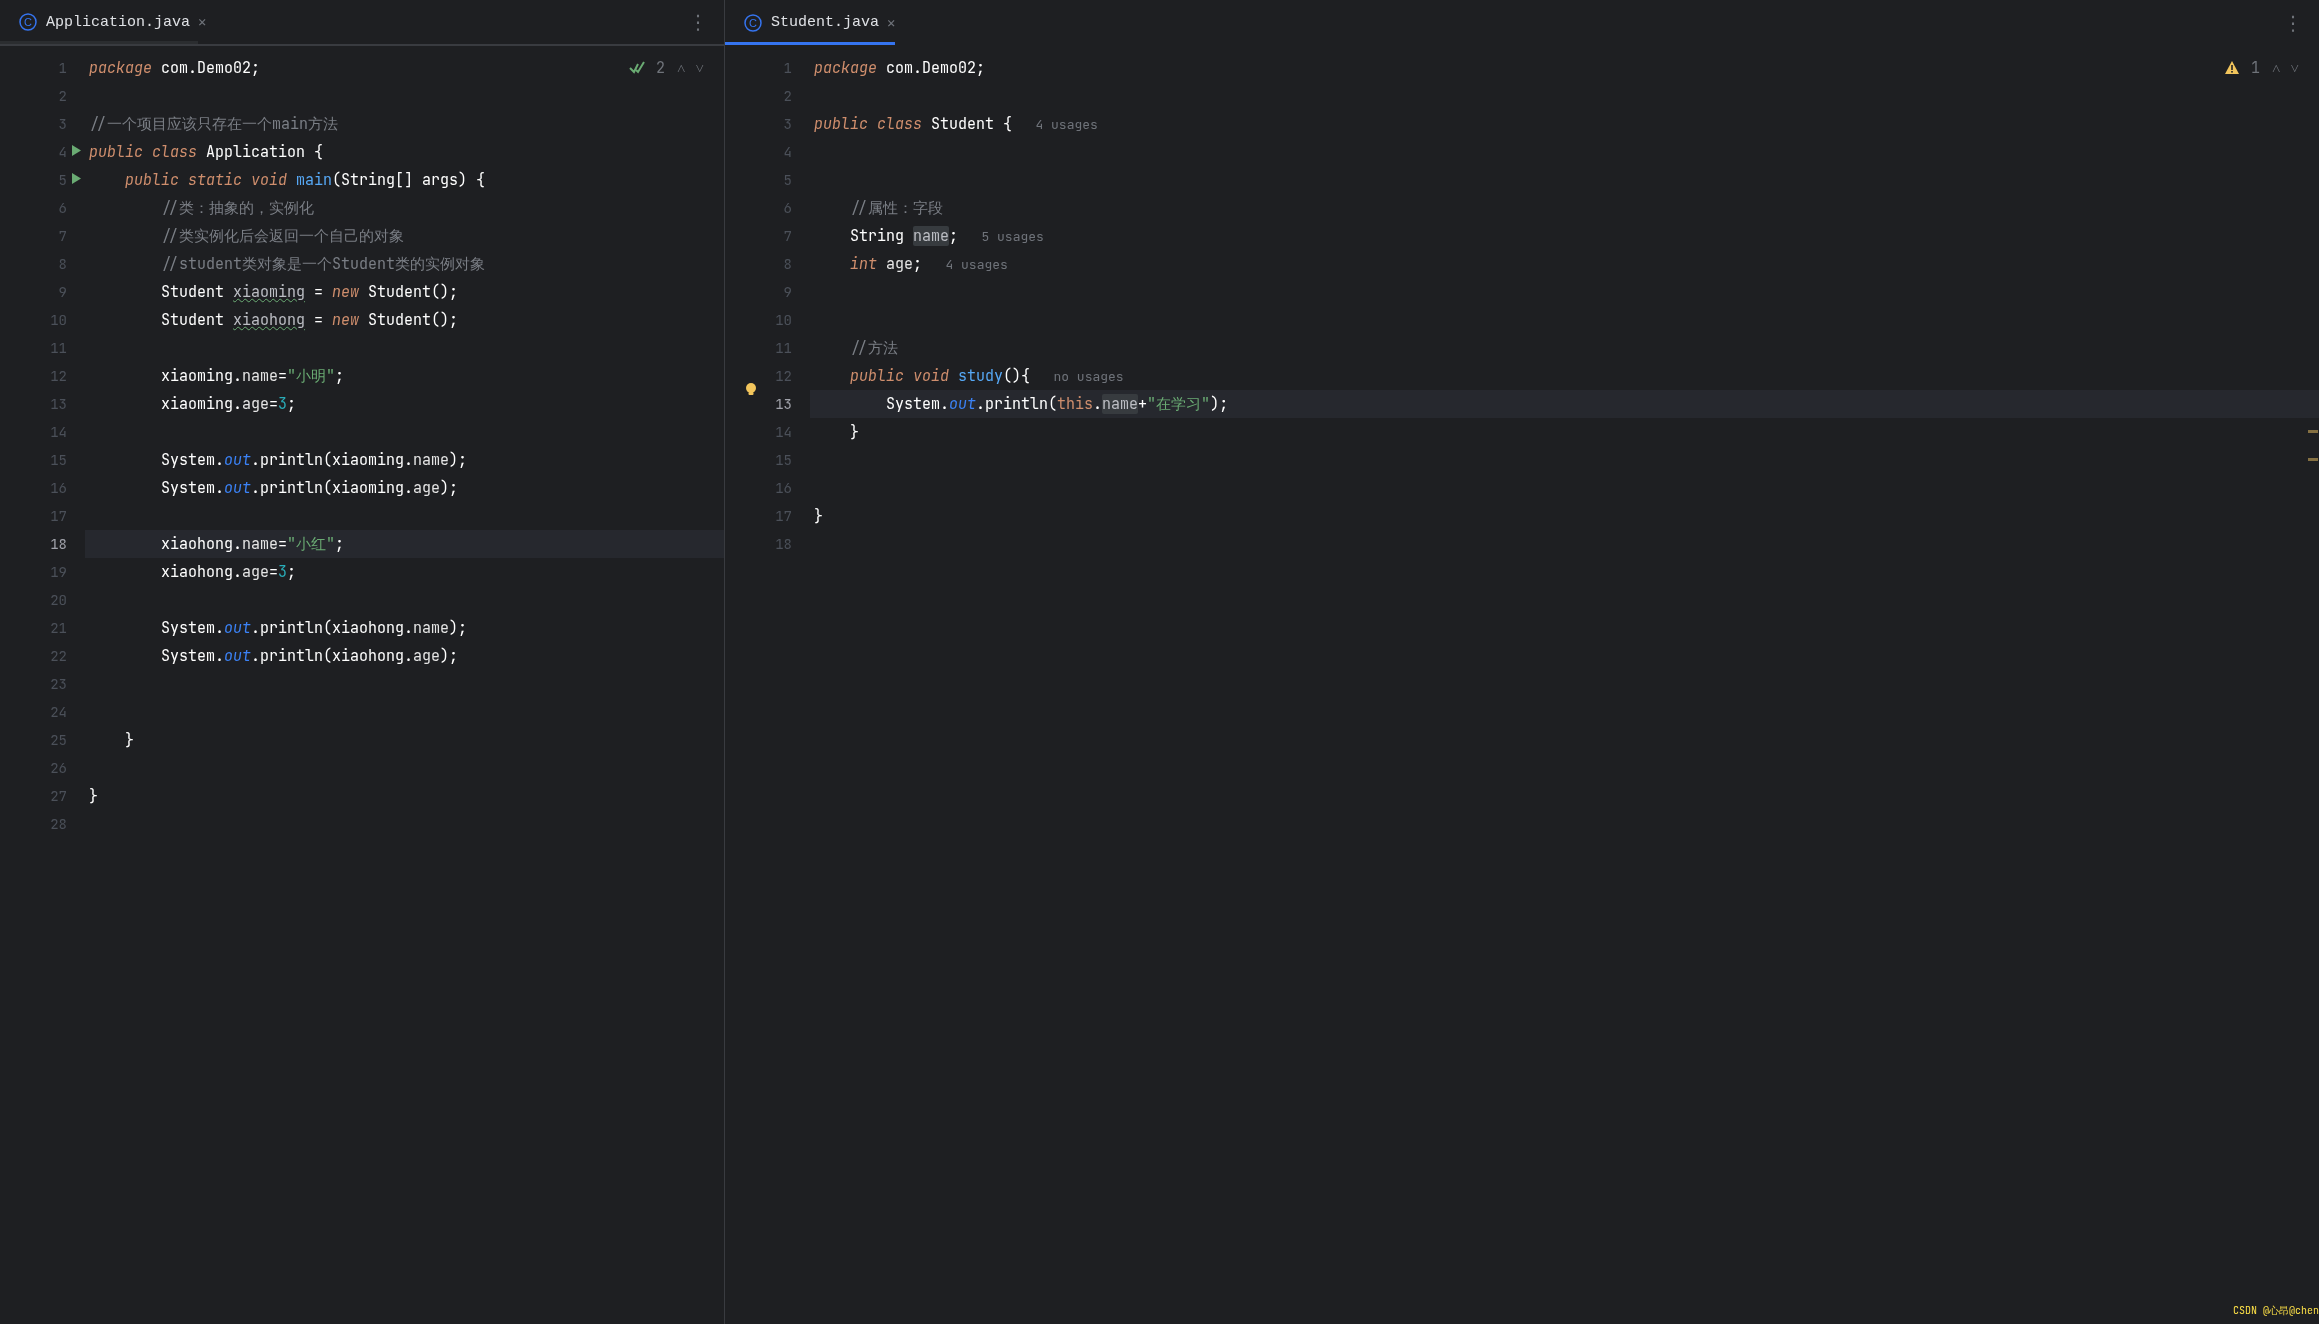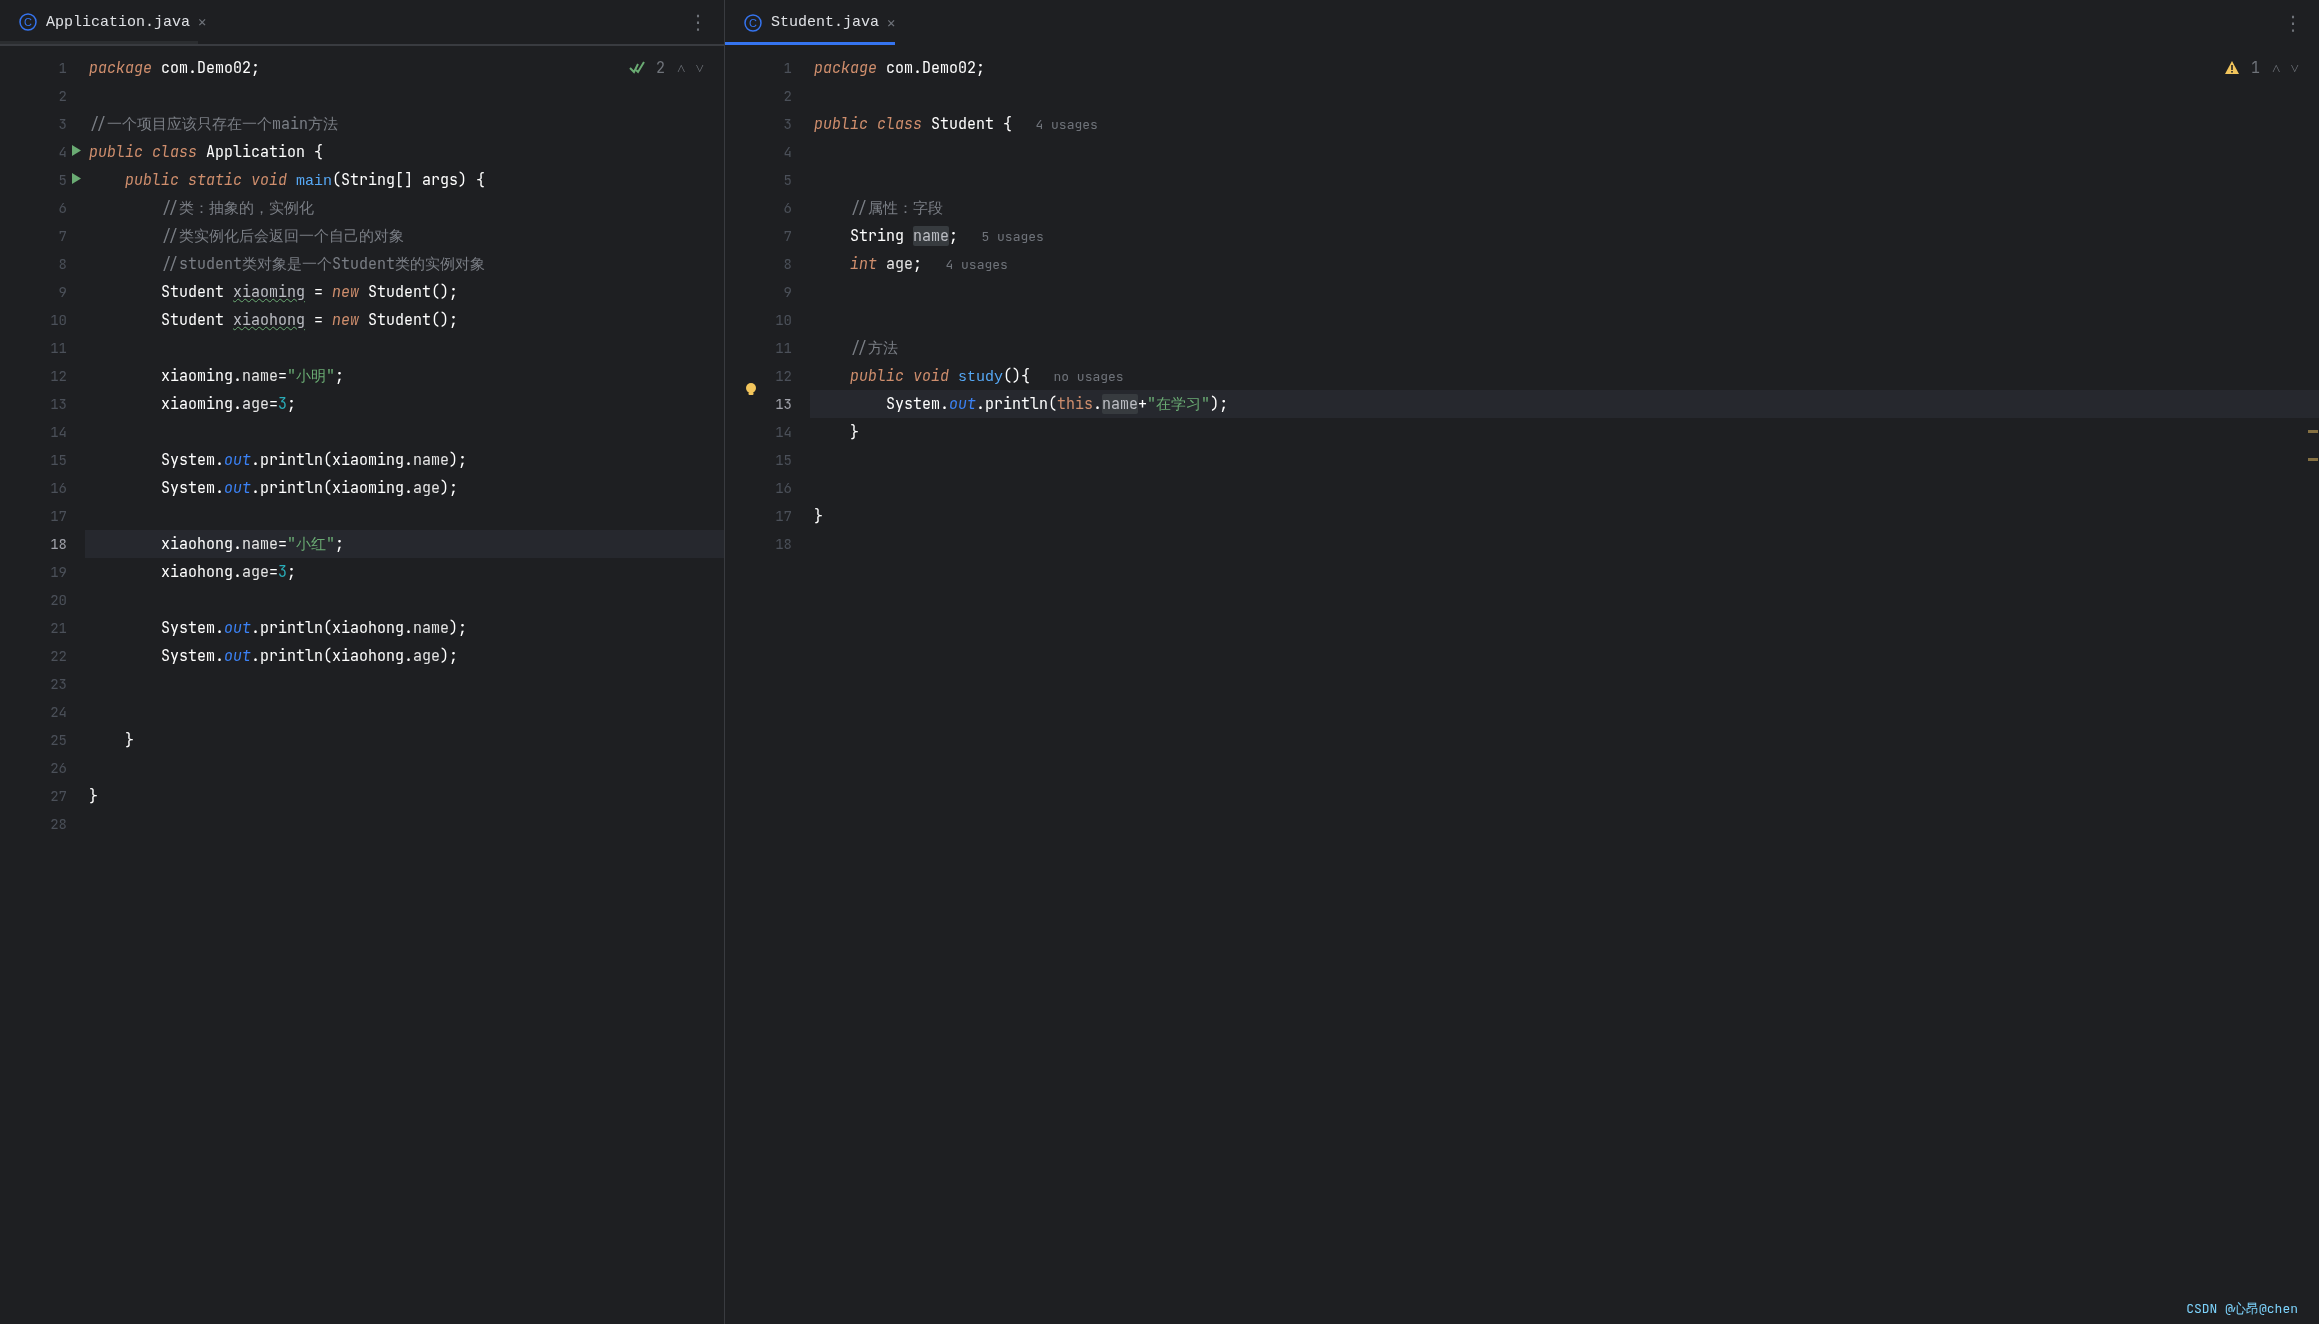--- a/index.html
+++ b/index.html
@@ -20,34 +20,34 @@
   .gutter .ln { height:28px; line-height:28px; padding-right:18px; font-size:14px; position:relative; }
   .gutter .ln.current { color:#a1a3ab; }
   .run-tri { position:absolute; right:2px; top:50%; transform:translateY(-50%); }
   .bulb { position:absolute; left:70px; top:50%; transform:translateY(-50%); }
   .code { flex:1; padding-top:8px; position:relative; }
   .row { height:28px; line-height:28px; white-space:pre; padding-left:4px; position:relative; }
   .row.current { background:#26282e; }
   .kw { color:#cf8e6d;font-style:italic; }
   .str { color:#6aab73; }
   .num { color:#2aacb8; }
-  .fn { color:#56a8f5;font-family:Liberation Mono, monospace; }
+  .fn { color:#56a8f5; }
   .comment { color:#7a7e85; }
   .field { color:#e5e5e5; }
   .ident { color:#ffffff; }
   .static-ital { color:#3b82f6; font-style:italic; }
   .wavy { text-decoration:underline wavy #6aab73; text-decoration-thickness:1px; }
   .this-kw { color:#cf8e6d; }
   .boxed { background:#373b3f; border-radius:2px; }
   .usages { color:#6f737a; font-size:13px; }
   .insp { position:absolute; top:12px; right:20px; display:flex; align-items:center; gap:10px; color:#6f737a; font-size:15px; }
   .insp .count { margin-right:2px; }
   .insp .chev { cursor:pointer; }
   .marker { position:absolute; right:1px; width:10px; height:3px; background:#857042; }
-  .watermark { position:absolute; bottom:6px; right:21px; color:#7dd3fc; font-size:13px; }
+  .watermark { position:absolute; bottom:6px; right:0; color:#fde047; font-size:10px; }
   .left .tabbar { border-bottom:2px solid #393b40; }
 </style>
 </head>
 <body>
 
 <div class="split">
 
   <div class="pane left">
     <div class="tabbar">
       <div class="tab">

